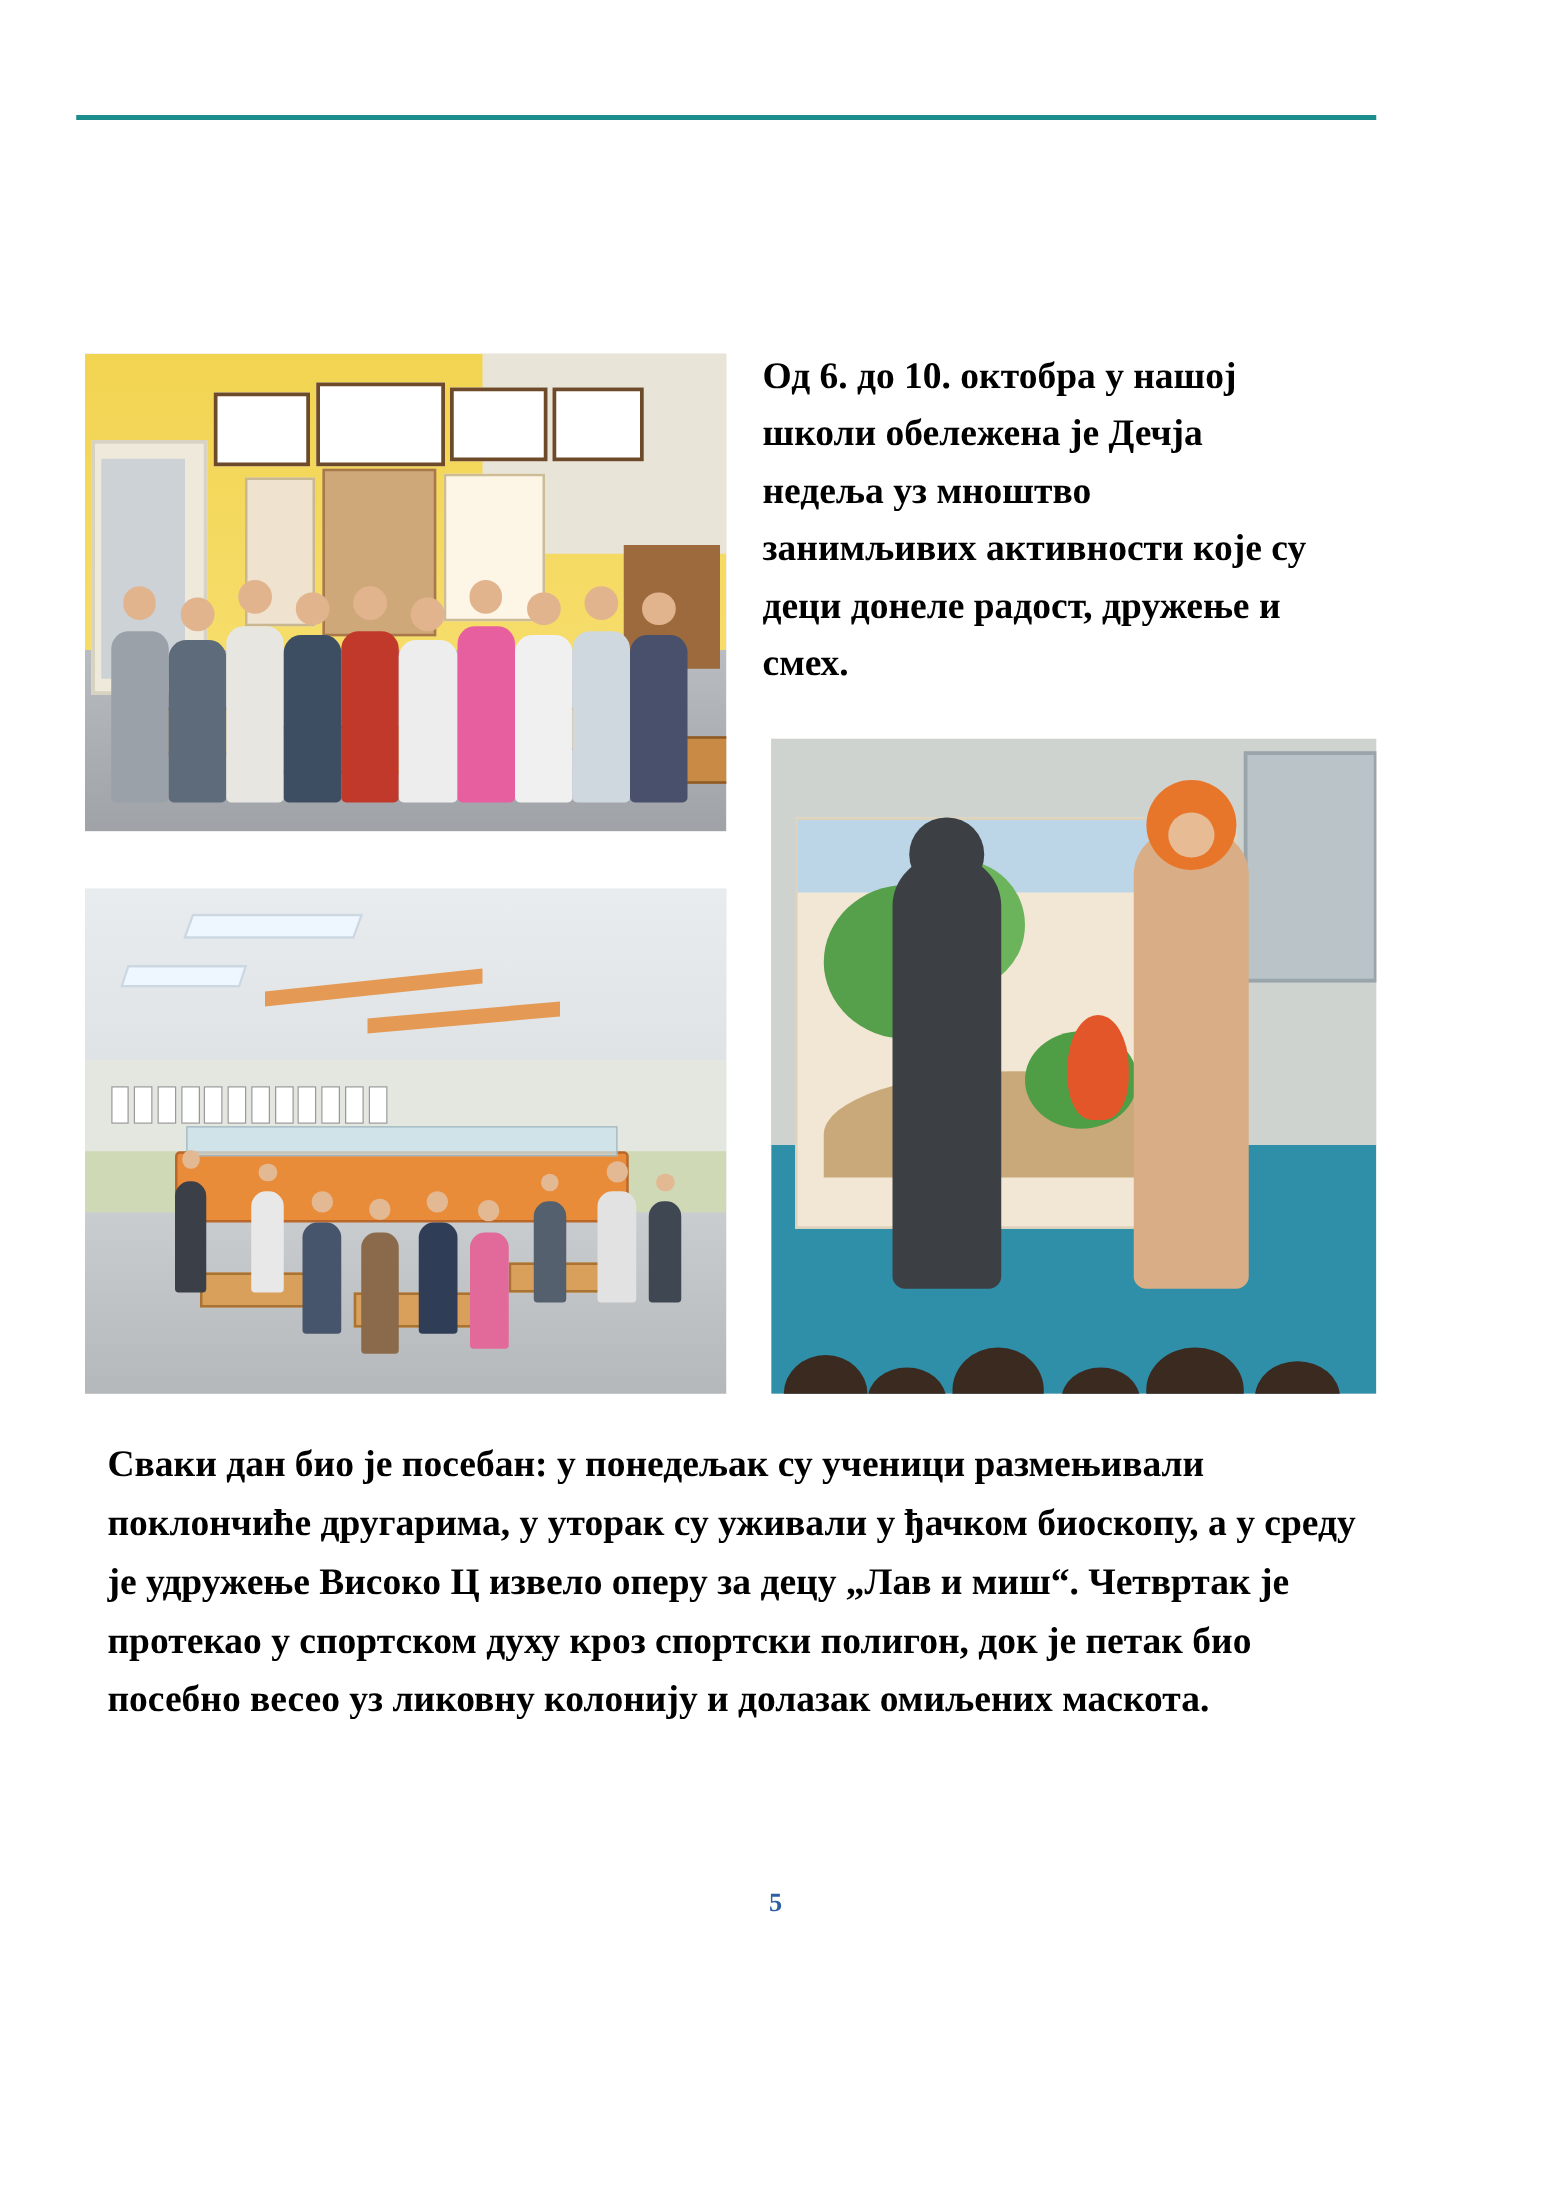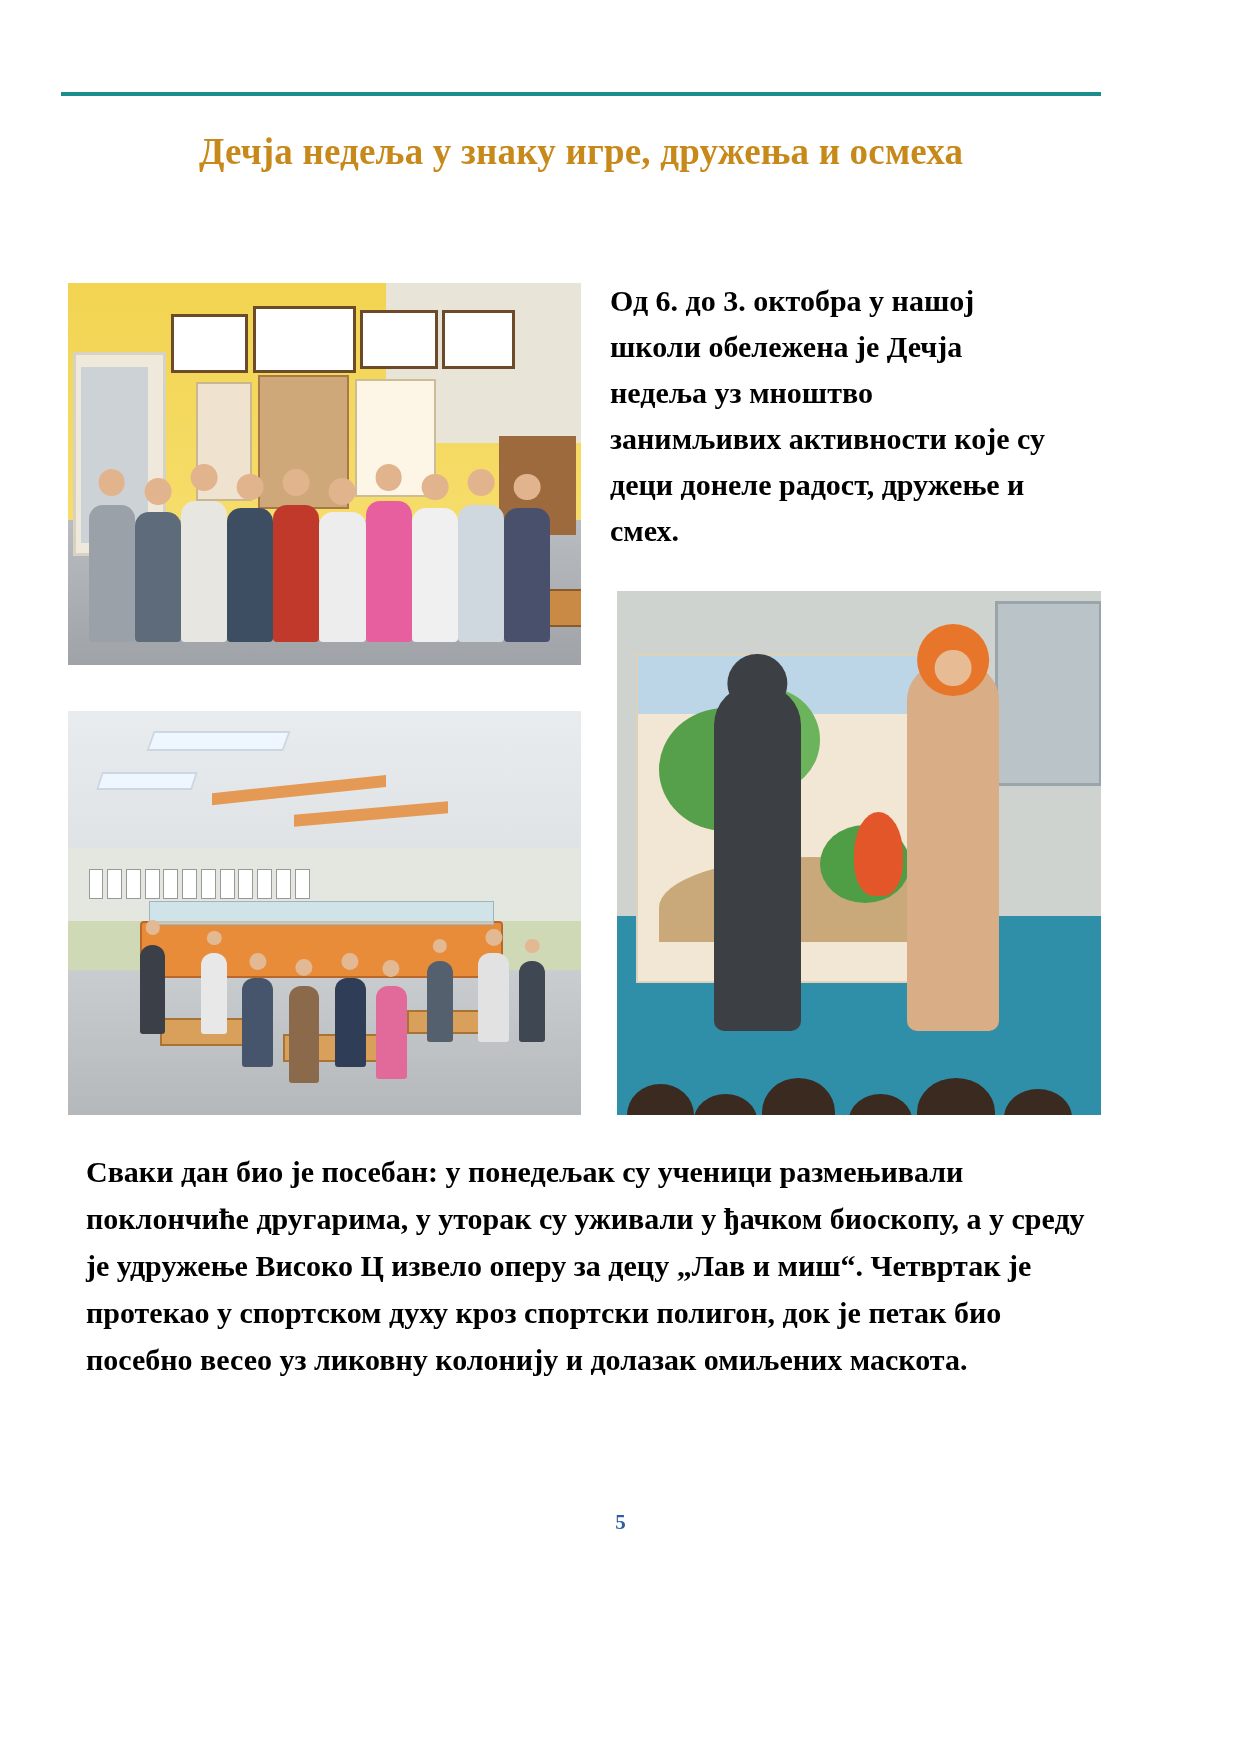--- a/index.html
+++ b/index.html
@@ -181,21 +181,20 @@
                       transform:translateX(-50%); background:#e7bb93; border-radius:50%; }
   .audience-head{ position:absolute; bottom:-6%; background:#3b2a20; border-radius:50% 50% 42% 42%; }
 </style>
 </head>
 <body>
 
 <div class="page">
 
   <div class="top-rule"></div>
 
-  <div class="page-title">Дечја недеља у знаку игре, дружења и осмеха</div>
 
   <div class="photo" id="photo-classroom">
     <div class="ph cl-wall"></div>
     <div class="ph cl-wallR"></div>
     <div class="ph cl-floor"></div>
     <div class="ph cl-door"></div>
     <div class="ph cl-doorin"></div>
     <div class="ph poster p1"></div>
     <div class="ph poster p2"></div>
     <div class="ph poster p3"></div>
@@ -261,19 +260,19 @@
     <div class="ph actor-bear"></div>
     <div class="ph actor-lion"></div>
     <div class="audience-head" style="left:2%;  width:14%; height:12%;"></div>
     <div class="audience-head" style="left:16%; width:13%; height:10%;"></div>
     <div class="audience-head" style="left:30%; width:15%; height:13%;"></div>
     <div class="audience-head" style="left:48%; width:13%; height:10%;"></div>
     <div class="audience-head" style="left:62%; width:16%; height:13%;"></div>
     <div class="audience-head" style="left:80%; width:14%; height:11%;"></div>
   </div>
 
-  <div class="body-text" id="intro-paragraph">Од 6. до 3. октобра у нашој школи обележена је Дечја недеља уз мноштво занимљивих активности које су деци донеле радост, дружење и смех.</div>
+  <div class="body-text" id="intro-paragraph">Од 6. до 10. октобра у нашој школи обележена је Дечја недеља уз мноштво занимљивих активности које су деци донеле радост, дружење и смех.</div>
 
   <div class="body-text" id="main-paragraph">Сваки дан био је посебан: у понедељак су ученици размењивали поклончиће другарима, у уторак су уживали у ђачком биоскопу, а у среду  је удружење Високо Ц извело оперу за децу „Лав и миш“. Четвртак је протекао у спортском духу кроз спортски полигон, док је петак био посебно весео уз ликовну колонију и долазак омиљених маскота.</div>
 
   <div class="page-number">5</div>
 
 </div>
 
 </body></html>

